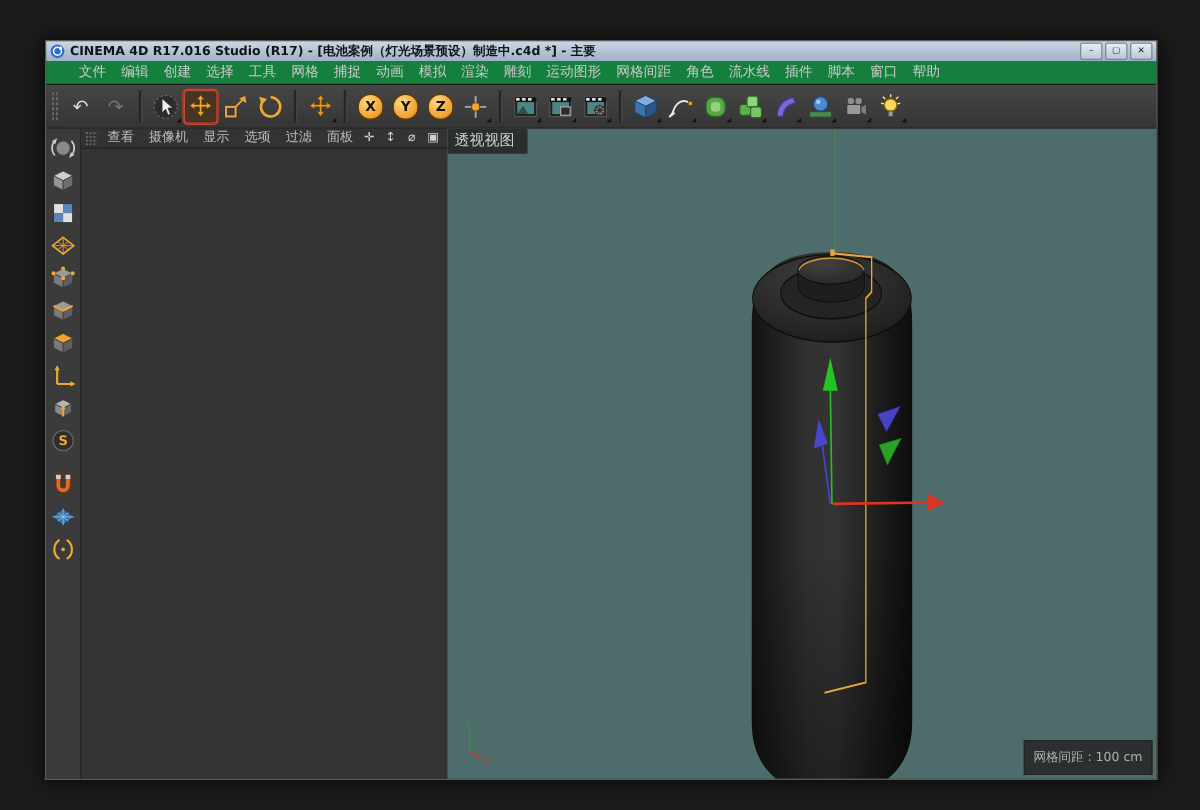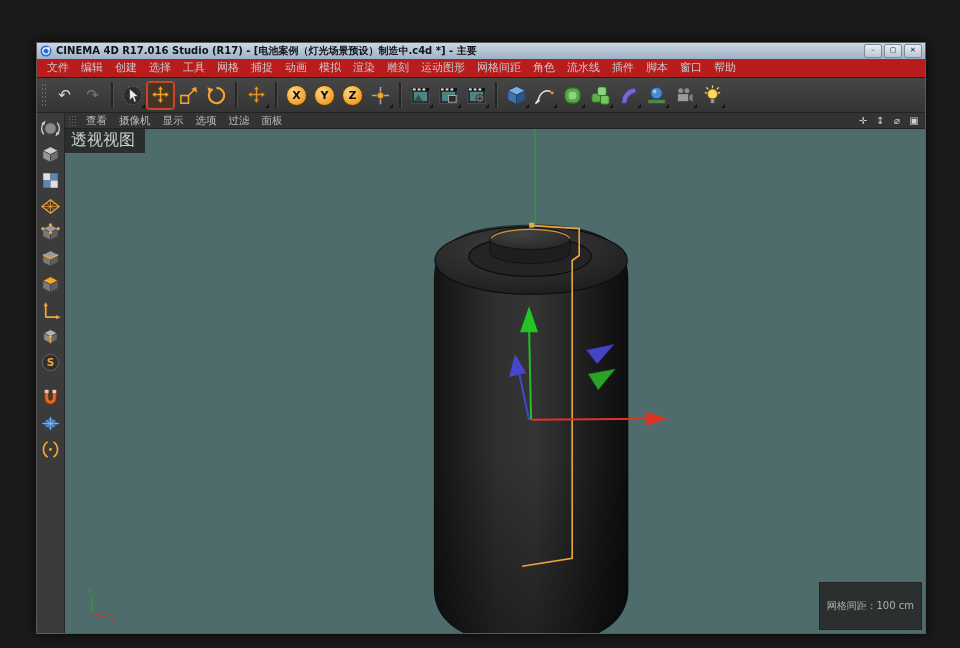--- a/index.html
+++ b/index.html
@@ -1,53 +1,53 @@
 <!DOCTYPE html>
 <html><head>
 <meta charset="utf-8">
 <style>
   html,body{margin:0;padding:0;}
   body{width:960px;height:648px;background:#1b1b1b;font-family:"DejaVu Sans","Liberation Sans",sans-serif;overflow:hidden;position:relative;}
-  .window{position:absolute;left:36px;top:42px;width:888px;height:590px;background:#383838;border:1px solid #5a5a5a;box-shadow:0 0 14px rgba(0,0,0,.8);display:flex;flex-direction:column;}
+  .window{position:absolute;left:36px;top:32px;width:888px;height:590px;background:#383838;border:1px solid #5a5a5a;box-shadow:0 0 14px rgba(0,0,0,.8);display:flex;flex-direction:column;}
   
   .titlebar{height:16px;background:linear-gradient(#cbd7e4,#9eb1c6);display:flex;align-items:center;padding:0 3px;font-size:10px;color:#101418;flex:0 0 auto;}
   .app-ico{width:12px;height:12px;margin-right:4px;flex:0 0 auto;}
   .title-text{flex:1;white-space:nowrap;overflow:hidden;font-weight:bold;}
   .win-controls{display:flex;gap:2px;}
   .win-btn{width:16px;height:12px;background:linear-gradient(#e8eef4,#b8c6d4);border:1px solid #7a8a9a;border-radius:2px;font-size:7px;line-height:11px;text-align:center;color:#223;}
   
-  .menubar{height:18px;background:#b91c1c;border-bottom:1px solid #1c1c1c;display:flex;align-items:center;font-size:11px;color:#c9c9c9;flex:0 0 auto;padding-left:4px;}
+  .menubar{height:18px;background:#15803d;border-bottom:1px solid #1c1c1c;display:flex;align-items:center;font-size:11px;color:#c9c9c9;flex:0 0 auto;padding-left:20px;}
   .menu-item{padding:0 6px;line-height:18px;cursor:default;}
   
   .toolbar{height:34px;background:linear-gradient(#464646,#353535);border-bottom:1px solid #222;display:flex;align-items:center;padding:0 3px;flex:0 0 auto;gap:1px;}
   .drag-handle{width:6px;height:24px;margin:0 3px 0 1px;background-image:radial-gradient(#6a6a6a 34%,transparent 36%);background-size:3px 4px;}
   .tbtn{width:27px;height:27px;display:flex;align-items:center;justify-content:center;position:relative;border-radius:3px;flex:0 0 auto;}
   .tbtn svg{width:23px;height:23px;display:block;}
   .tool-active{background:#453526;box-shadow:inset 0 0 0 1px #c8452a, 0 0 0 1px #c8452a;}
   .sub::after{content:"";position:absolute;right:1px;bottom:1px;border-left:4px solid transparent;border-bottom:4px solid #141414;}
   .tsep{width:2px;height:26px;margin:0 4px;background:#262626;border-right:1px solid #4e4e4e;}
   .glyph-btn{font-size:15px;color:#ddd;}
   .glyph-dim{color:#777;}
   .xyz-circle{width:19px;height:19px;border-radius:50%;background:radial-gradient(circle at 35% 30%,#ffd887,#ef9f2c 70%,#c57c12);border:1px solid #5f3c00;color:#181206;font-weight:bold;font-size:11px;display:flex;align-items:center;justify-content:center;}
   
   .main{flex:1;display:flex;min-height:0;}
   .sidebar{width:27px;background:#3b3b3b;border-right:1px solid #262626;display:flex;flex-direction:column;align-items:center;padding-top:3px;gap:2px;flex:0 0 auto;}
   .sbtn{width:24px;height:24px;display:flex;align-items:center;justify-content:center;border-radius:3px;position:relative;flex:0 0 auto;}
   .sbtn svg{width:21px;height:21px;display:block;}
   .gap-above{margin-top:9px;}
   
-  .vpcol{flex:1;display:flex;flex-direction:column;min-width:0;background:#333;}
+  .vpcol{flex:1;display:flex;flex-direction:row;min-width:0;background:#333;}
   .vp-header{height:15px;background:#333;border-bottom:1px solid #222;display:flex;align-items:center;font-size:10.5px;color:#bcbcbc;flex:0 0 auto;}
   .vp-handle{width:10px;height:11px;margin:0 2px 0 3px;background-image:radial-gradient(#6a6a6a 38%,transparent 40%);background-size:3px 3px;}
   .vp-menu{padding:0 6px;line-height:15px;}
   .vp-nav{margin-left:auto;display:flex;align-items:center;gap:3px;padding-right:4px;}
   .vp-nav span{width:14px;text-align:center;font-size:10px;color:#d0d0d0;}
   .vp-body{flex:1;position:relative;min-height:0;background:#4e6c6c;overflow:hidden;}
-  .view-label{position:absolute;top:0;left:0;background:rgba(38,38,38,.88);color:#cfcfcf;font-size:16px;padding:1px 10px 2px 6px;z-index:3;}
-  .grid-label{position:absolute;right:3px;bottom:3px;background:rgba(40,42,42,.92);border:1px solid #242424;color:#aab2b2;font-size:10px;padding:16px 7px;z-index:3;}
+  .view-label{position:absolute;top:0;left:0;background:rgba(38,38,38,.88);color:#cfcfcf;font-size:12px;padding:1px 10px 2px 6px;z-index:3;}
+  .grid-label{position:absolute;right:3px;bottom:3px;background:rgba(40,42,42,.92);border:1px solid #242424;color:#aab2b2;font-size:10px;padding:6px 7px;z-index:3;}
   .scene{position:absolute;inset:0;width:100%;height:100%;}
 </style>
 </head>
 <body>
 
 <div class="window">
 
   <div class="titlebar">
     <svg class="app-ico" viewBox="0 0 12 12">
       <circle cx="6" cy="6" r="5.5" fill="#2a6fd0"></circle>

